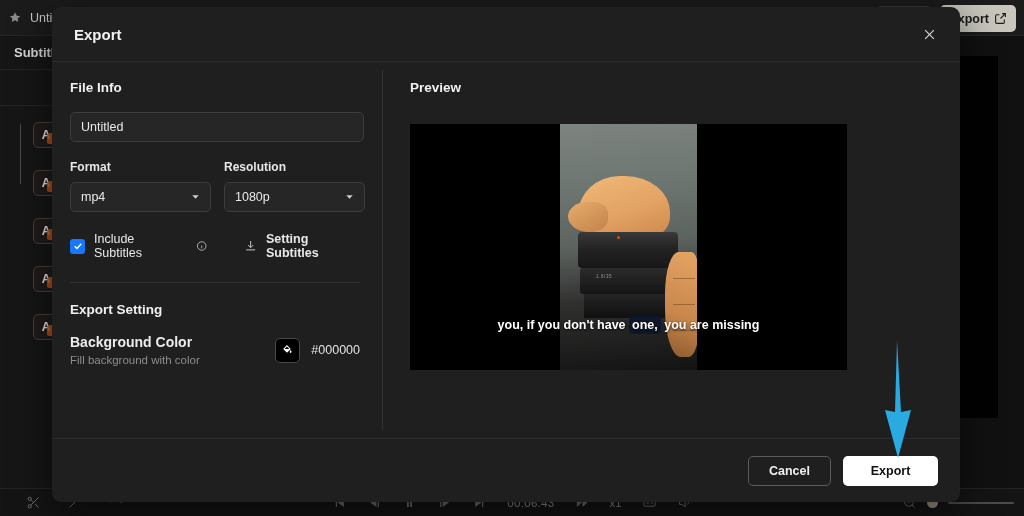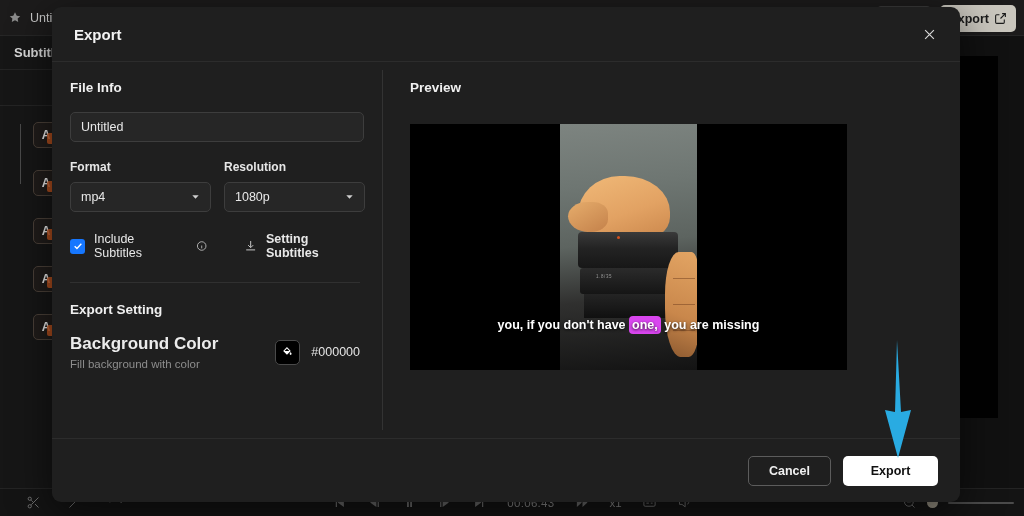--- a/index.html
+++ b/index.html
@@ -164,21 +164,21 @@
     display: flex; align-items: center; gap: 9px;
     margin-left: 36px; color: #e8e8e8;
   }
   .dl-link svg { width: 14px; height: 14px; color: #d0d0d0; }
   .dl-text { font-size: 12.5px; font-weight: 700; }
   .hr { height: 1px; background: #303030; margin: 22px 0 0 0; }
   .bg-color-row {
     display: flex; align-items: center; margin-top: 16px;
   }
   .bcr-text { flex: 1; }
-  .bcr-title { font-size: 17px; font-weight: 700; color: #ececec; }
+  .bcr-title { font-size: 14px; font-weight: 700; color: #ececec; }
   .bcr-sub { font-size: 11.5px; color: #8d8d8d; margin-top: 4px; }
   .swatch {
     width: 25px; height: 25px; border-radius: 5px; background: #000;
     border: 1px solid #4a4a4a; display: flex;
     align-items: center; justify-content: center; flex: none;
   }
   .swatch svg { width: 13px; height: 13px; color: #fff; }
   .hexval { font-size: 12.5px; color: #e4e4e4; margin-left: 11px; }
 
   
@@ -232,21 +232,21 @@
     position: absolute; right: 4px; width: 22px; height: 1px;
     background: rgba(120,70,35,.55);
   }
   .pv-caption {
     position: absolute; left: 0; right: 0; bottom: 38px;
     text-align: center; font-size: 12.5px; font-weight: 700;
     color: #fff; text-shadow: 0 1px 3px rgba(0,0,0,.85);
     white-space: nowrap; z-index: 5;
   }
   .pv-caption .hl {
-    background: #d946ef; color: #fff;
+    background: #0f172a; color: #fff;
     padding: 2px 3px; border-radius: 4px;
   }
 
   .modal-footer {
     height: 64px; flex: none; border-top: 1px solid #2c2c2c;
     display: flex; align-items: center; justify-content: flex-end;
     gap: 12px; padding-right: 22px;
   }
   .btn-cancel {
     width: 83px; height: 30px; border-radius: 5px;

